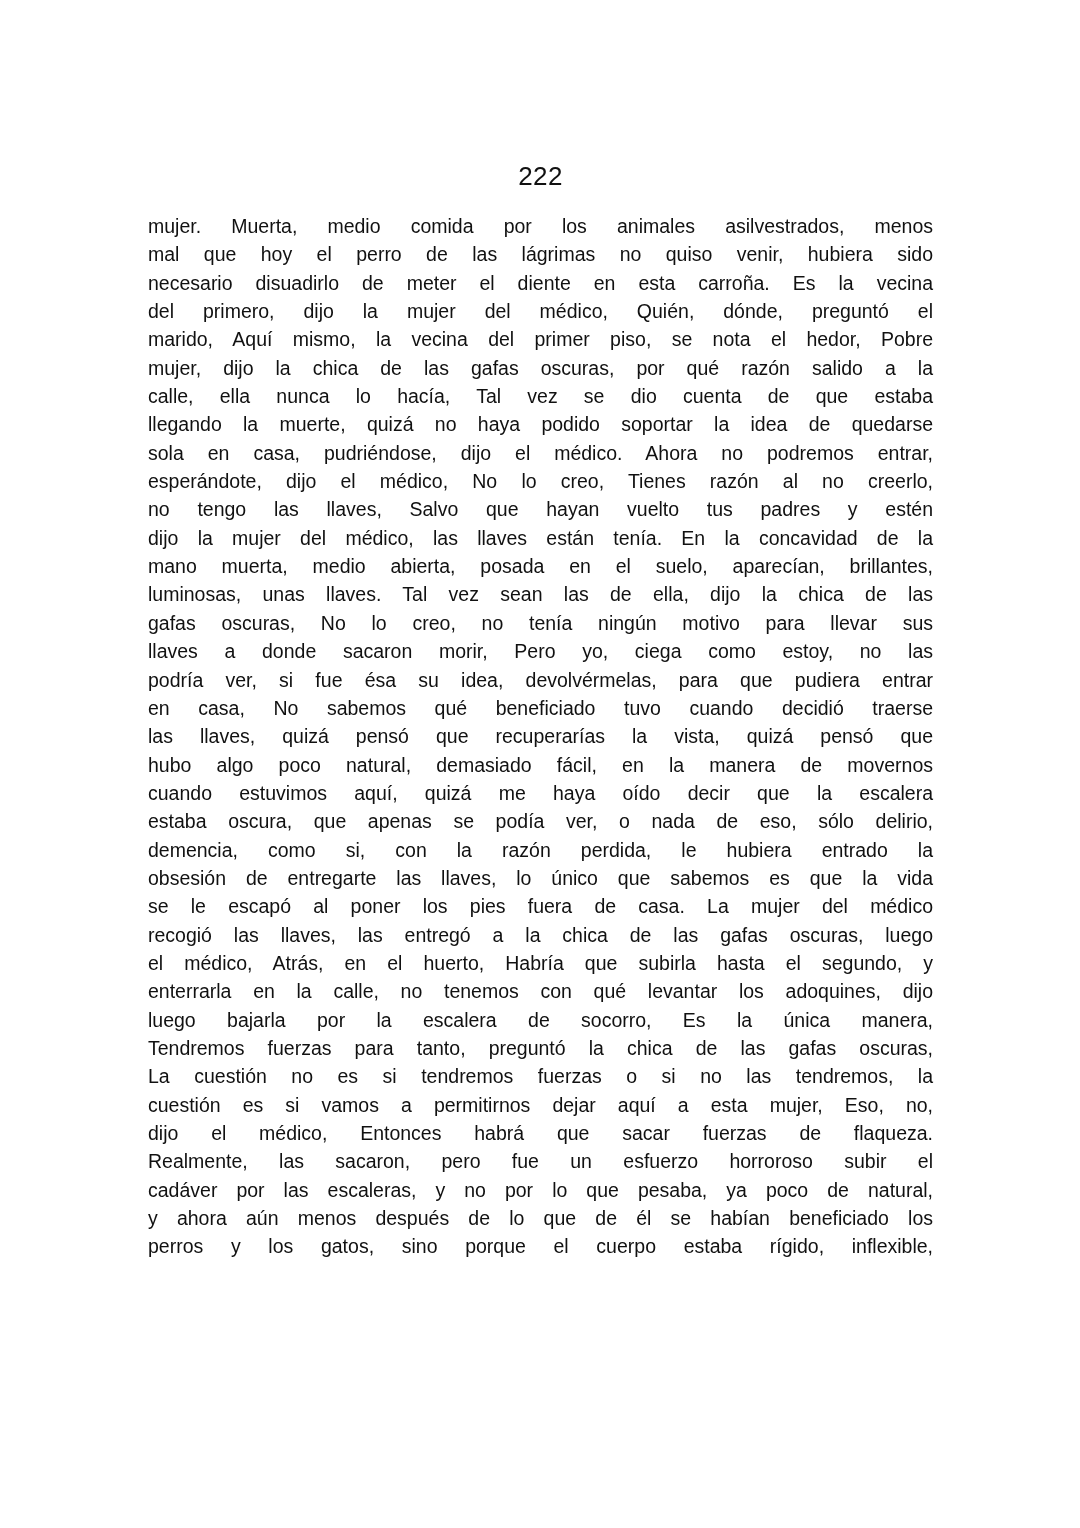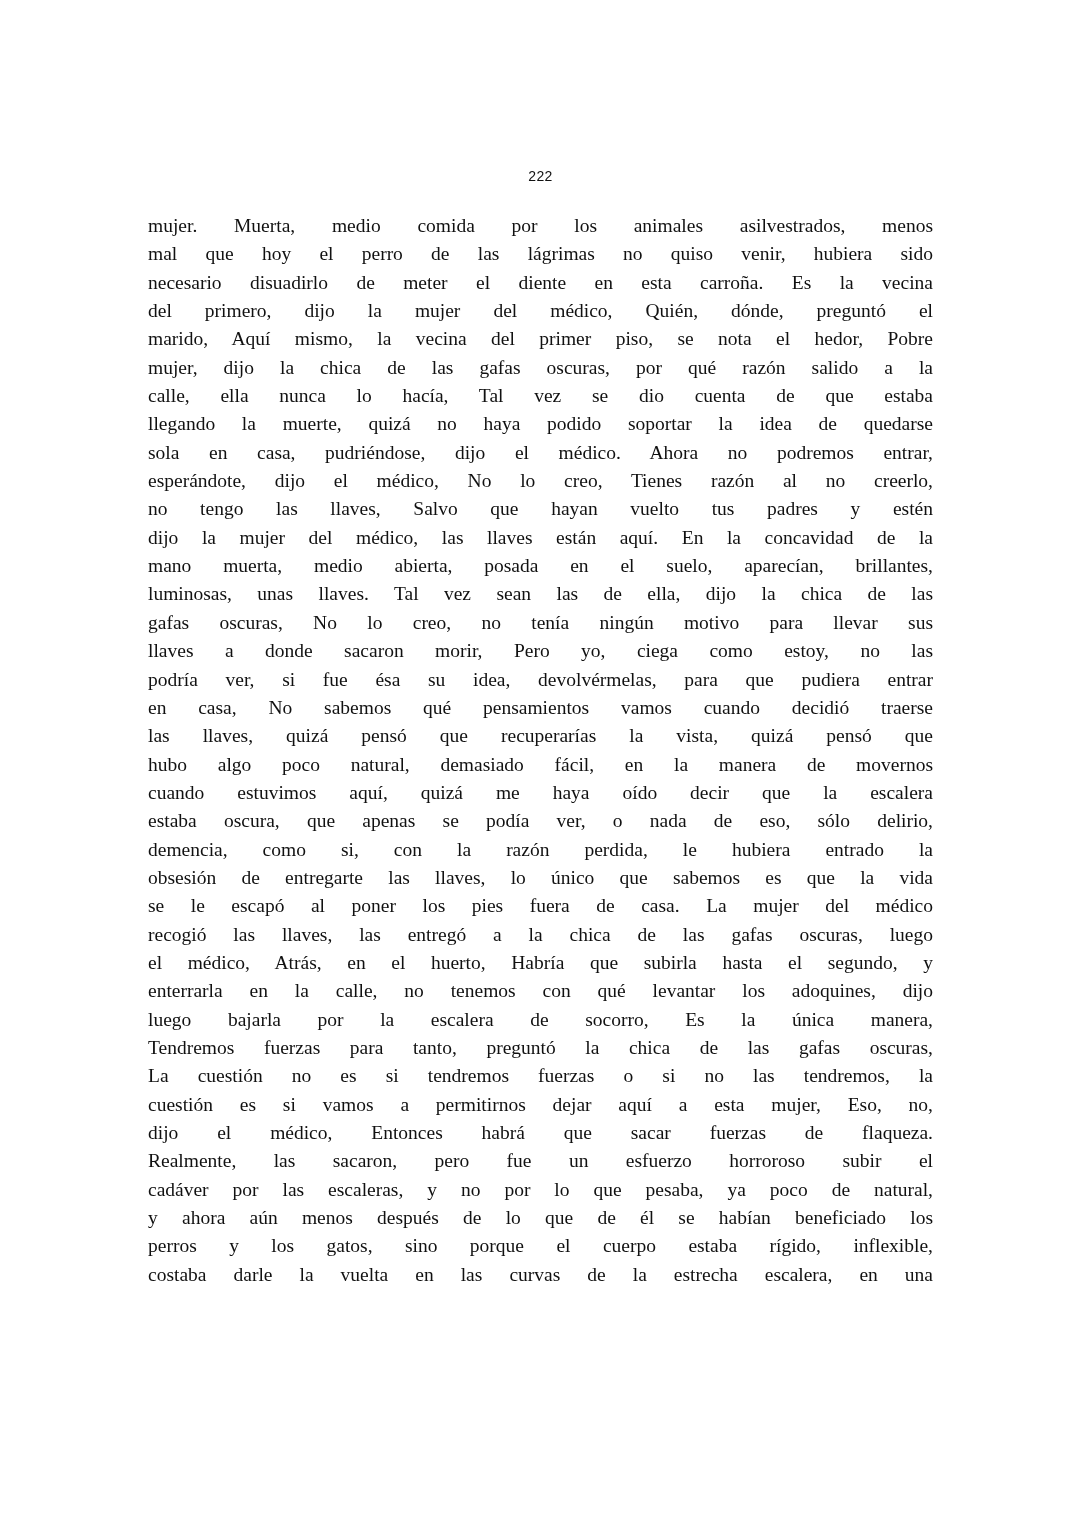--- a/index.html
+++ b/index.html
@@ -15,80 +15,78 @@
     font-family: "Liberation Sans", sans-serif;
     color: #111111;
     overflow: hidden;
   }
   .page-number {
     position: absolute;
     top: 164px;
     left: 148px;
     width: 785px;
     text-align: center;
-    font-size: 14px;
+    font-size: 26px;
     line-height: 24px;
     letter-spacing: 0.3px;
   }
   .text-block {
     position: absolute;
     top: 212px;
     left: 148px;
     width: 785px;
     font-size: 19.5px;
   }
   .text-line {
     display: block;
     width: 100%;
     height: 28.35px;
     line-height: 28.35px;
     text-align: justify;
     text-align-last: justify;
     white-space: normal;
-    font-family: Liberation Serif, serif;
   }
 </style>
 </head>
 <body>
 
 <div class="page">
   <div class="page-number">222</div>
   <div class="text-block">
     <span class="text-line">mujer. Muerta, medio comida por los animales asilvestrados, menos</span>
     <span class="text-line">mal que hoy el perro de las lágrimas no quiso venir, hubiera sido</span>
     <span class="text-line">necesario disuadirlo de meter el diente en esta carroña. Es la vecina</span>
     <span class="text-line">del primero, dijo la mujer del médico, Quién, dónde, preguntó el</span>
     <span class="text-line">marido, Aquí mismo, la vecina del primer piso, se nota el hedor, Pobre</span>
     <span class="text-line">mujer, dijo la chica de las gafas oscuras, por qué razón salido a la</span>
     <span class="text-line">calle, ella nunca lo hacía, Tal vez se dio cuenta de que estaba</span>
     <span class="text-line">llegando la muerte, quizá no haya podido soportar la idea de quedarse</span>
     <span class="text-line">sola en casa, pudriéndose, dijo el médico. Ahora no podremos entrar,</span>
     <span class="text-line">esperándote, dijo el médico, No lo creo, Tienes razón al no creerlo,</span>
     <span class="text-line">no tengo las llaves, Salvo que hayan vuelto tus padres y estén</span>
-    <span class="text-line">dijo la mujer del médico, las llaves están aquí. En la concavidad de la</span>
+    <span class="text-line">dijo la mujer del médico, las llaves están tenía. En la concavidad de la</span>
     <span class="text-line">mano muerta, medio abierta, posada en el suelo, aparecían, brillantes,</span>
     <span class="text-line">luminosas, unas llaves. Tal vez sean las de ella, dijo la chica de las</span>
     <span class="text-line">gafas oscuras, No lo creo, no tenía ningún motivo para llevar sus</span>
     <span class="text-line">llaves a donde sacaron morir, Pero yo, ciega como estoy, no las</span>
     <span class="text-line">podría ver, si fue ésa su idea, devolvérmelas, para que pudiera entrar</span>
-    <span class="text-line">en casa, No sabemos qué pensamientos vamos cuando decidió traerse</span>
+    <span class="text-line">en casa, No sabemos qué beneficiado tuvo cuando decidió traerse</span>
     <span class="text-line">las llaves, quizá pensó que recuperarías la vista, quizá pensó que</span>
     <span class="text-line">hubo algo poco natural, demasiado fácil, en la manera de movernos</span>
     <span class="text-line">cuando estuvimos aquí, quizá me haya oído decir que la escalera</span>
     <span class="text-line">estaba oscura, que apenas se podía ver, o nada de eso, sólo delirio,</span>
     <span class="text-line">demencia, como si, con la razón perdida, le hubiera entrado la</span>
     <span class="text-line">obsesión de entregarte las llaves, lo único que sabemos es que la vida</span>
     <span class="text-line">se le escapó al poner los pies fuera de casa. La mujer del médico</span>
     <span class="text-line">recogió las llaves, las entregó a la chica de las gafas oscuras, luego</span>
     <span class="text-line">el médico, Atrás, en el huerto, Habría que subirla hasta el segundo, y</span>
     <span class="text-line">enterrarla en la calle, no tenemos con qué levantar los adoquines, dijo</span>
     <span class="text-line">luego bajarla por la escalera de socorro, Es la única manera,</span>
     <span class="text-line">Tendremos fuerzas para tanto, preguntó la chica de las gafas oscuras,</span>
     <span class="text-line">La cuestión no es si tendremos fuerzas o si no las tendremos, la</span>
     <span class="text-line">cuestión es si vamos a permitirnos dejar aquí a esta mujer, Eso, no,</span>
     <span class="text-line">dijo el médico, Entonces habrá que sacar fuerzas de flaqueza.</span>
     <span class="text-line">Realmente, las sacaron, pero fue un esfuerzo horroroso subir el</span>
     <span class="text-line">cadáver por las escaleras, y no por lo que pesaba, ya poco de natural,</span>
     <span class="text-line">y ahora aún menos después de lo que de él se habían beneficiado los</span>
     <span class="text-line">perros y los gatos, sino porque el cuerpo estaba rígido, inflexible,</span>
-    <span class="text-line">costaba darle la vuelta en las curvas de la estrecha escalera, en una</span>
   </div>
 </div>
 
 </body></html>

